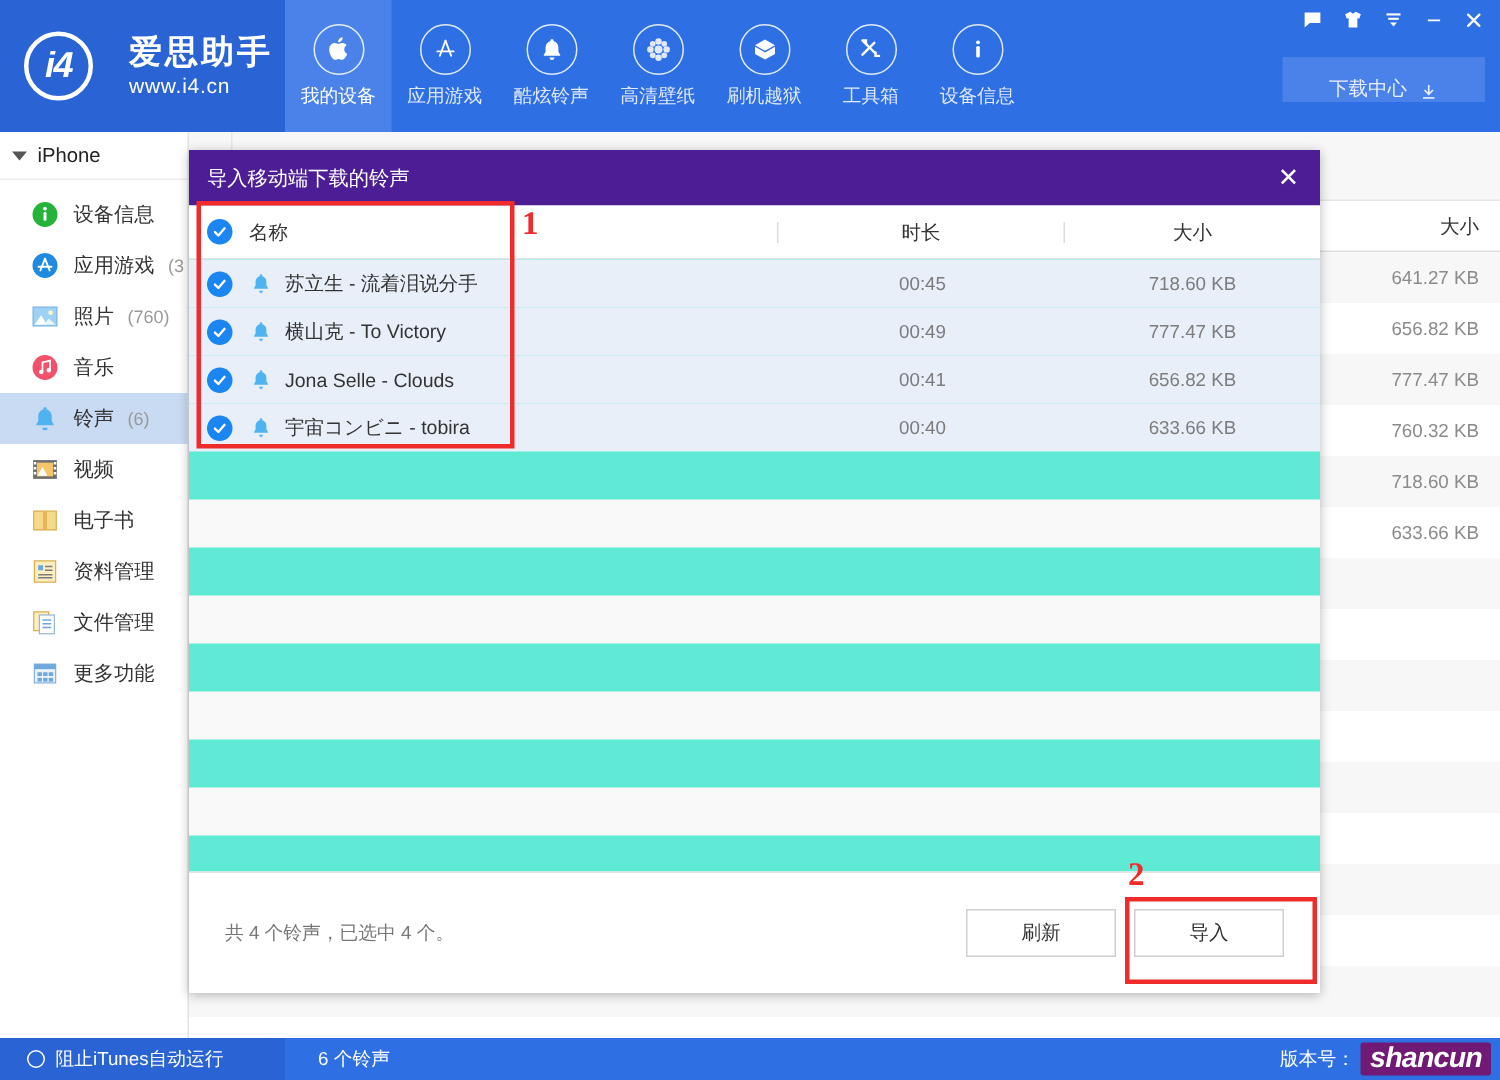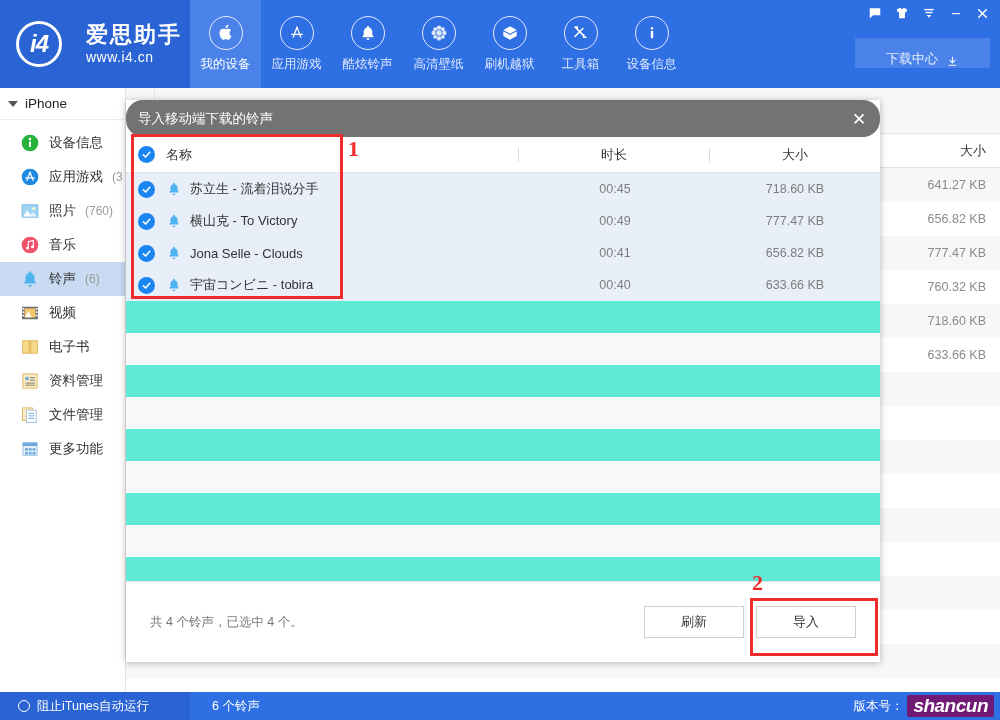--- a/index.html
+++ b/index.html
@@ -108,22 +108,22 @@
   .c-size { width: 122px; text-align: right; padding-right: 14px; }
   .c-spacer { flex: 1; }
   .head-sep { width:1px; height:14px; background:#dcdcdc; }
 
   
   .modal {
     position: absolute; left: 126px; top: 100px; width: 754px; height: 562px;
     background: #ffffff; box-shadow: 0 1px 7px rgba(0,0,0,.28);
   }
   .modal-title {
-    height: 37px; background: #737373; color: #ffffff;
-    display: flex; align-items: center; padding-left: 12px; font-size: 13.5px; border-radius: 17px;
+    height: 37px; background: #4c1d95; color: #ffffff;
+    display: flex; align-items: center; padding-left: 12px; font-size: 13.5px;
   }
   .modal-close {
     position: absolute; right: 10px; top: 8px; width: 22px; height: 22px;
     display: flex; align-items: center; justify-content: center;
     color: #ffffff; font-size: 17px; cursor: pointer;
   }
   .m-head {
     height: 36px; display: flex; align-items: center;
     border-bottom: 1px solid #e4e4e4; font-size: 13px; color: #333; background: #fff;
   }

